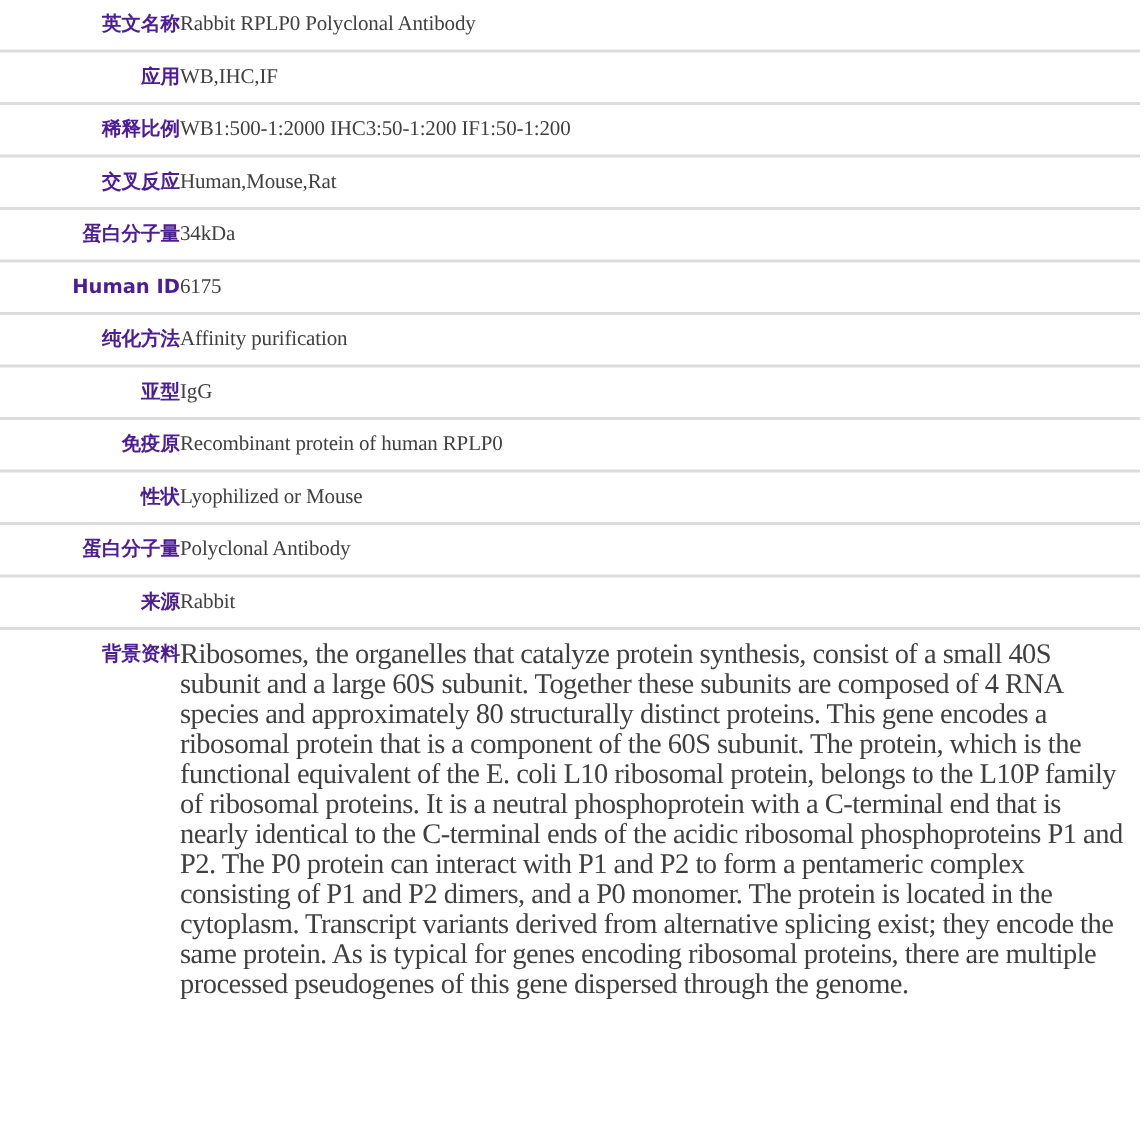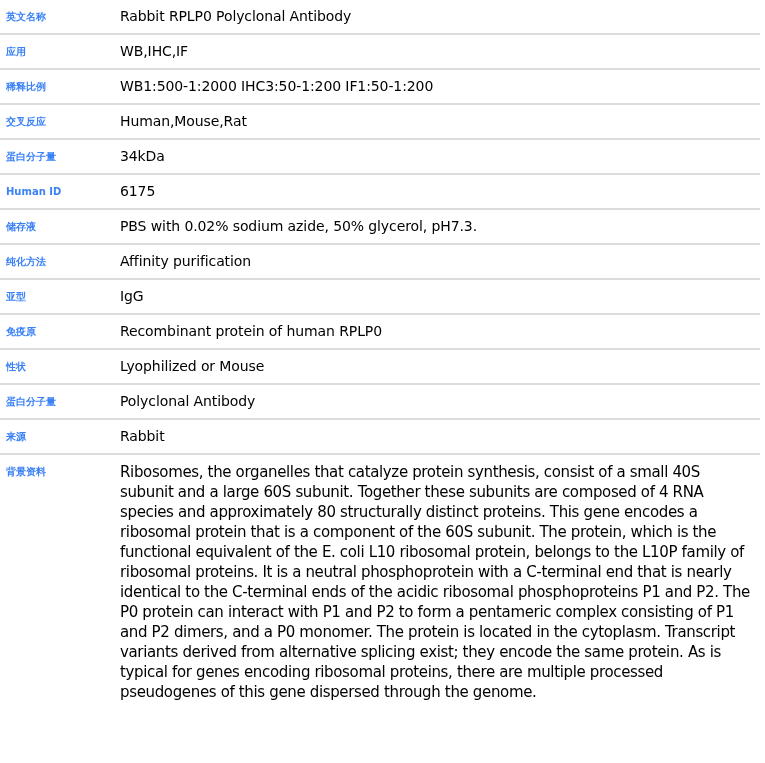--- a/index.html
+++ b/index.html
@@ -27,37 +27,39 @@
       border-bottom: 2px solid #dcdcdc;
       height: 33px;
     }
     .spec-row.last td {
       border-bottom: none;
     }
     .label-cell {
       width: 114px;
       padding-left: 6px !important;
       font-weight: bold;
-      font-size: 10px;
+      font-size: 13px;
       line-height: 33px;
       white-space: nowrap;
-      color: #3b82f6;
+      color: #4c1d95;
+      text-align: right;
     }
     .value-cell {
       font-size: 14px;
       line-height: 33px;
-      color: #000000;
+      color: #404040;
       white-space: nowrap;
       letter-spacing: -0.1px;
+      font-family: Liberation Serif, serif;
     }
     .value-cell.para {
       white-space: normal;
       line-height: 20px;
       padding-top: 7px !important;
-      font-size: 15px;
+      font-size: 19px;
       letter-spacing: -0.35px;
       padding-right: 8px !important;
     }
     .label-cell.para-label {
       line-height: 33px;
     }
   </style>
 </head>
 <body>
 
@@ -81,24 +83,20 @@
     </tr>
     <tr class="spec-row">
       <td class="label-cell">蛋白分子量</td>
       <td class="value-cell">34kDa</td>
     </tr>
     <tr class="spec-row">
       <td class="label-cell">Human ID</td>
       <td class="value-cell">6175</td>
     </tr>
     <tr class="spec-row">
-      <td class="label-cell">储存液</td>
-      <td class="value-cell">PBS with 0.02% sodium azide, 50% glycerol, pH7.3.</td>
-    </tr>
-    <tr class="spec-row">
       <td class="label-cell">纯化方法</td>
       <td class="value-cell">Affinity purification</td>
     </tr>
     <tr class="spec-row">
       <td class="label-cell">亚型</td>
       <td class="value-cell">IgG</td>
     </tr>
     <tr class="spec-row">
       <td class="label-cell">免疫原</td>
       <td class="value-cell">Recombinant protein of human RPLP0</td>

